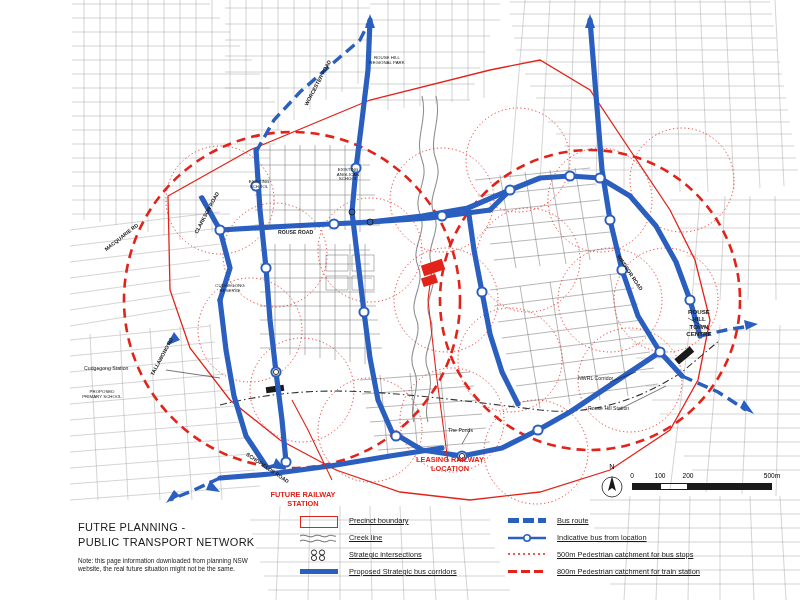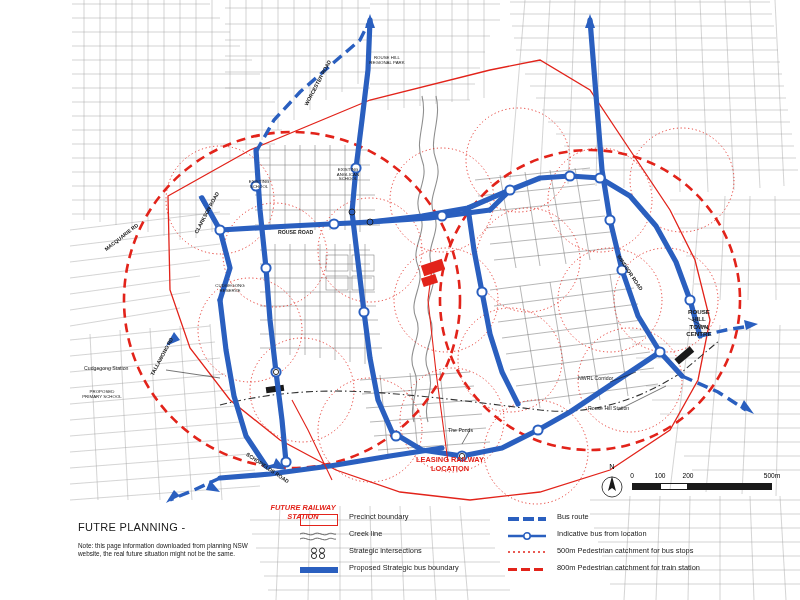--- a/index.html
+++ b/index.html
@@ -78,22 +78,23 @@
     color: #1a1a1a;
   }
   .legend-col {
     position: absolute;
     top: 0;
   }
   .legend-col.left  { left: 0;   width: 210px; }
   .legend-col.right { left: 208px; width: 290px; }
   .legend-row {
     display: flex;
-    align-items: flex-start;
+    align-items: center;
     height: 17px;
+    text-decoration: underline;
   }
   .legend-key {
     width: 46px;
     min-width: 46px;
     height: 14px;
     position: relative;
     margin-right: 7px;
   }
   .legend-text { white-space: nowrap; }
 
@@ -447,21 +448,21 @@
 
     <div class="lbl xs bold rot-60" style="left:80px; top:374px;">TALLAWONG RD</div>
 
     <div class="lbl xs bold rot-p35" style="left:178px; top:452px;">SCHOFIELDS ROAD</div>
 
     <div class="lbl xs bold rot-p55" style="left:550px; top:254px;">WINDSOR ROAD</div>
 
     <div class="lbl md bold red center" style="left:300px; top:455px; width:160px; line-height:1.25;">LEASING RAILWAY
 LOCATION</div>
 
-    <div class="lbl md bold red center" style="left:178px; top:503px; width:110px; line-height:1.25;font-style:italic;">FUTURE RAILWAY
+    <div class="lbl md bold red center" style="left:178px; top:490px; width:110px; line-height:1.25;">FUTURE RAILWAY
 STATION</div>
 
     <div class="north">
       <div class="n-letter">N</div>
       <svg width="28" height="28" viewBox="0 0 28 28">
         <circle cx="14" cy="16" r="10" fill="none" stroke="#1a1a1a" stroke-width="0.8"></circle>
         <polygon points="14,5 10,20 14,17 18,20" fill="#1a1a1a"></polygon>
       </svg>
     </div>
 
@@ -476,20 +477,21 @@
         <div class="sb-seg fill" style="left:0px;  width:28px;"></div>
         <div class="sb-seg" style="left:28px; width:28px;"></div>
         <div class="sb-seg fill" style="left:56px; width:84px;"></div>
       </div>
     </div>
 
   </div>
 
   <div class="title-block">
     <div class="t1">FUTRE PLANNING -</div>
+    <div class="t1">PUBLIC TRANSPORT NETWORK</div>
     <div class="note" style="white-space:pre-line;">Note: this page information downloaded from planning NSW
 website, the real future situation might not be the same.</div>
   </div>
 
   <div class="legend">
 
     <div class="legend-col left">
 
       <div class="legend-row">
         <div class="legend-key">
@@ -517,21 +519,21 @@
             <circle cx="18" cy="9" r="2.6" fill="none" stroke="#1a1a1a" stroke-width="0.9"></circle>
           </svg>
         </div>
         <div class="legend-text">Strategic intersections</div>
       </div>
 
       <div class="legend-row">
         <div class="legend-key">
           <div class="k-bluebar"></div>
         </div>
-        <div class="legend-text">Proposed Strategic bus boundary</div>
+        <div class="legend-text">Proposed Strategic bus corridors</div>
       </div>
 
     </div>
 
     <div class="legend-col right">
 
       <div class="legend-row">
         <div class="legend-key">
           <div class="k-busroute">
             <i style="left:0px;  width:11px;"></i>

